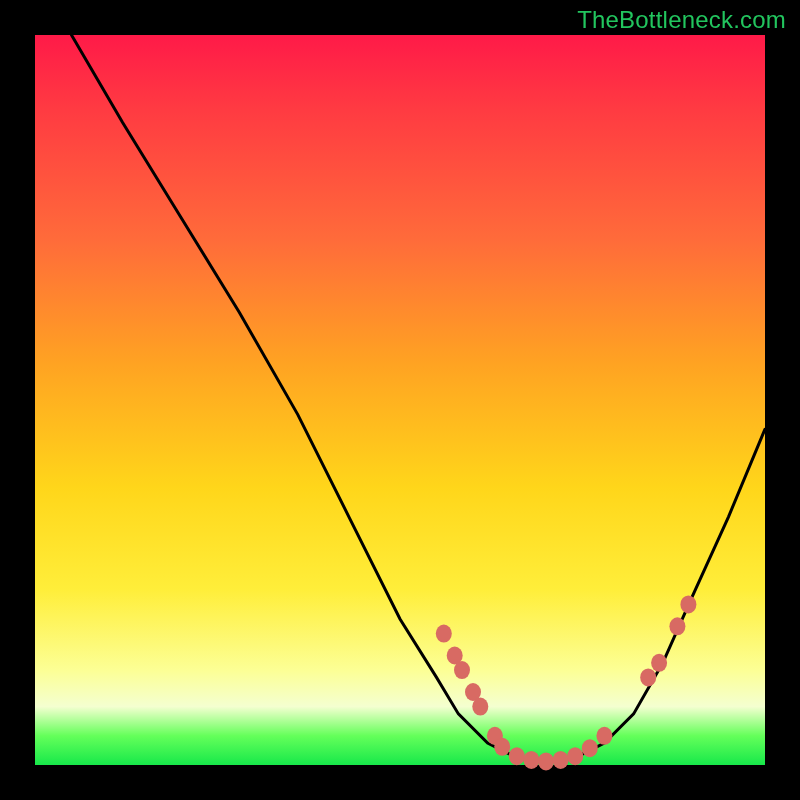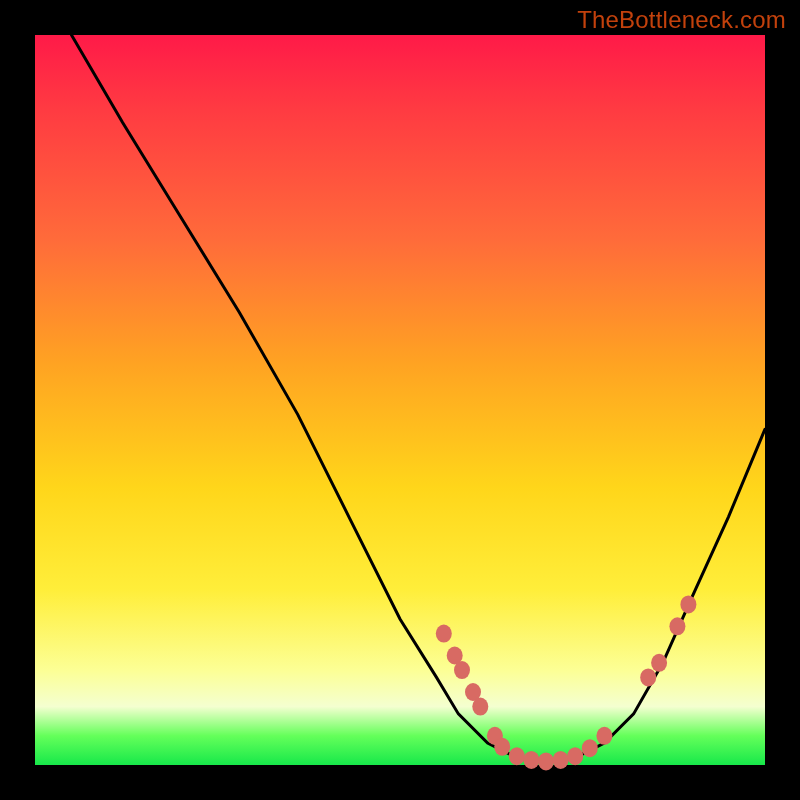--- a/index.html
+++ b/index.html
@@ -14,21 +14,21 @@
   .frame {
     position: relative;
     width: 800px;
     height: 800px;
     background: #000;
   }
   .watermark {
     position: absolute;
     top: 6px;
     right: 14px;
-    color: #c2410c;
+    color: #22c55e;
     font-size: 24px;
     font-weight: 500;
     letter-spacing: 0.2px;
     z-index: 4;
   }
   .plot-outer {
     position: absolute;
     left: 35px;
     top: 35px;
     width: 730px;

